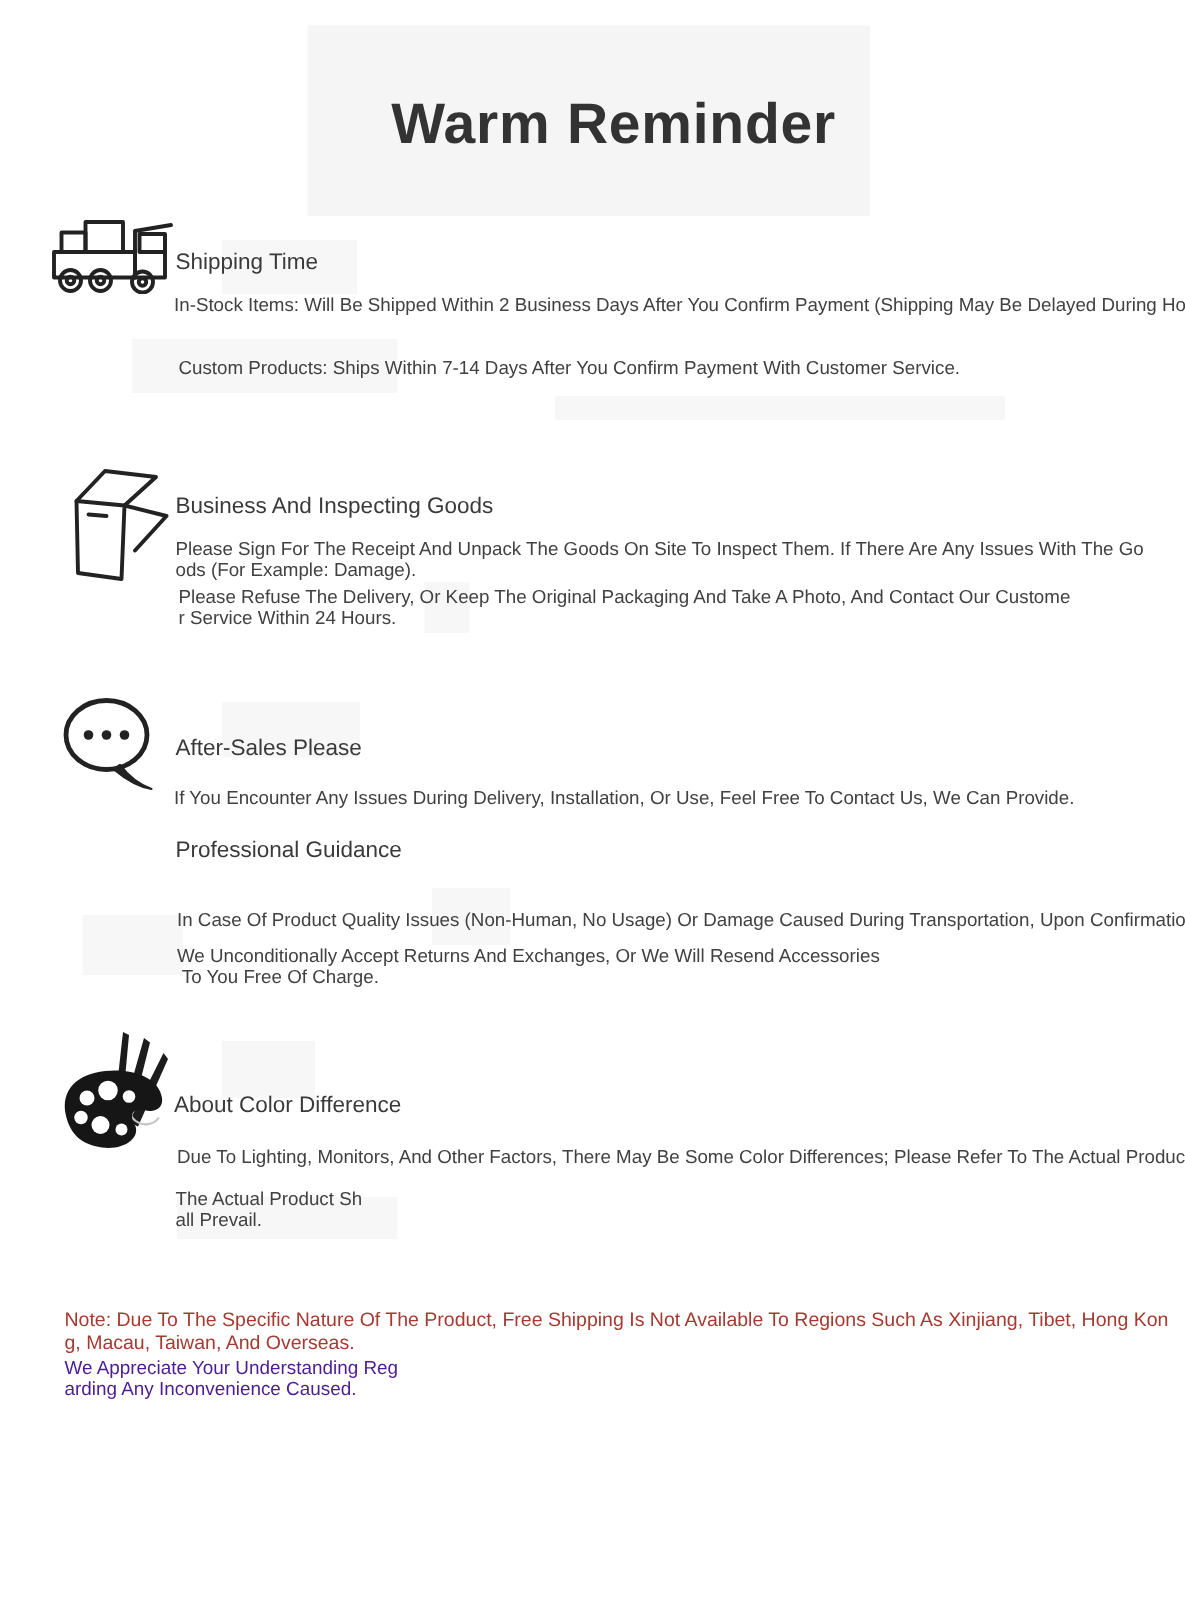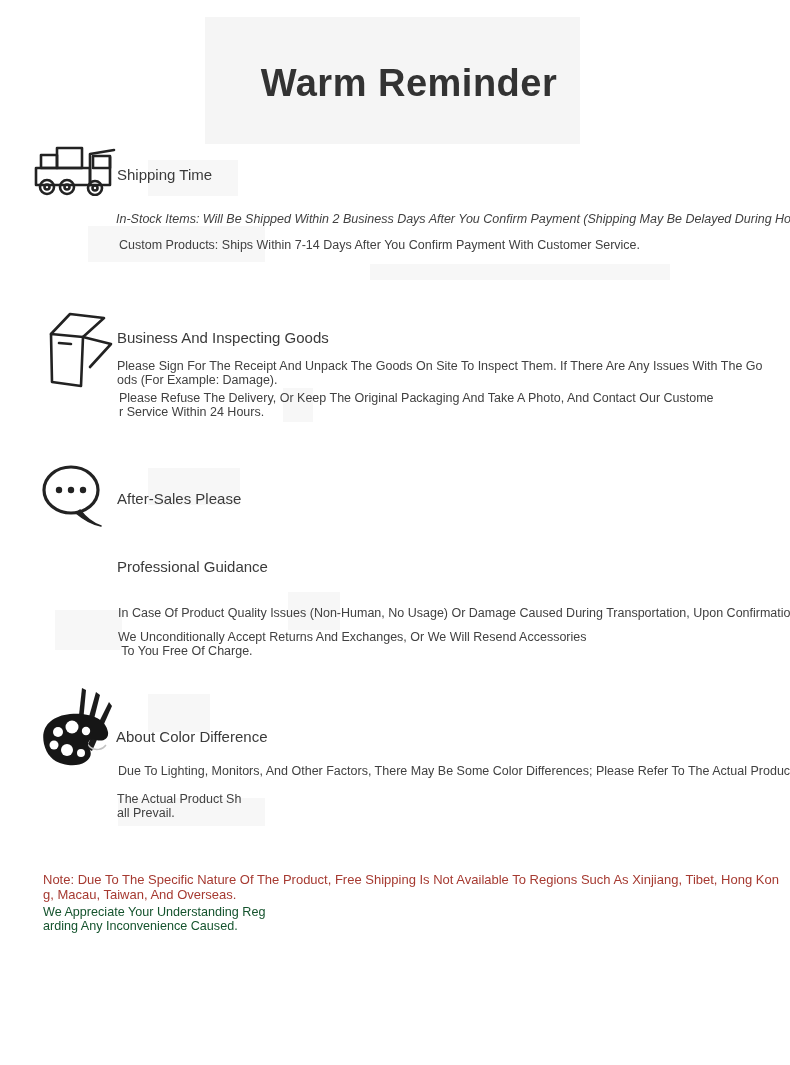--- a/index.html
+++ b/index.html
@@ -40,21 +40,21 @@
     white-space:pre;
   }
   .note-red {
     position:absolute;
     font-size:13px; color:#a63a31;
     line-height:15px;
     white-space:pre;
   }
   .note-black {
     position:absolute;
-    font-size:12.6px; color:#14532d;
+    font-size:12.6px; color:#4c1d95;
     line-height:14px;
     white-space:pre;
   }
 </style>
 </head>
 <body>
 
 <div class="page">
 
   <div class="artifact title-block" style="left:205px;top:17px;width:375px;height:127px;"></div>
@@ -80,21 +80,21 @@
       <path d="M78,17 L78,45 L58,45"></path>
       <circle cx="15" cy="47" r="7"></circle>
         <circle cx="15" cy="47" r="2.5"></circle>
       <circle cx="35" cy="47" r="7"></circle>
         <circle cx="35" cy="47" r="2.5"></circle>
       <circle cx="63" cy="48" r="7"></circle>
         <circle cx="63" cy="48" r="2.5"></circle>
     </svg>
   </div>
   <div class="sec-heading" style="left:117px;top:165px;">Shipping Time</div>
-  <div class="para" style="left:116px;top:212px;font-style:italic;">In-Stock Items: Will Be Shipped Within 2 Business Days After You Confirm Payment (Shipping May Be Delayed During Ho</div>
+  <div class="para" style="left:116px;top:196px;">In-Stock Items: Will Be Shipped Within 2 Business Days After You Confirm Payment (Shipping May Be Delayed During Ho</div>
   <div class="para" style="left:119px;top:238px;">Custom Products: Ships Within 7-14 Days After You Confirm Payment With Customer Service.</div>
 
   <div class="icon" style="left:38px;top:304px;">
     <svg width="80" height="86" viewBox="0 0 80 86" fill="none" stroke="#222" stroke-width="2.6" stroke-linecap="round" stroke-linejoin="round">
       <path d="M13,30 L45,33 L43,82 L14,78 Z"></path>
       <path d="M13,30 L32,10 L66,14 L45,33"></path>
       <path d="M45,33 L73,40 L52,63"></path>
       <path d="M21,39 L33,40"></path>
     </svg>
   </div>
@@ -107,20 +107,21 @@
   <div class="icon" style="left:40px;top:463px;">
     <svg width="68" height="66" viewBox="0 0 68 66" fill="none" stroke="#222" stroke-width="3.2" stroke-linecap="round" stroke-linejoin="round">
       <ellipse cx="31" cy="27" rx="27" ry="23"></ellipse>
       <path d="M40,47 Q49,59 61,63 Q49,61 36,50 Z" fill="#222" stroke-width="1.5"></path>
       <circle cx="19" cy="27" r="3.2" fill="#222" stroke="none"></circle>
       <circle cx="31" cy="27" r="3.2" fill="#222" stroke="none"></circle>
       <circle cx="43" cy="27" r="3.2" fill="#222" stroke="none"></circle>
     </svg>
   </div>
   <div class="sec-heading" style="left:117px;top:489px;">After-Sales Please</div>
+  <div class="para" style="left:116px;top:525px;">If You Encounter Any Issues During Delivery, Installation, Or Use, Feel Free To Contact Us, We Can Provide.</div>
   <div class="sec-heading" style="left:117px;top:557px;">Professional Guidance</div>
   <div class="para" style="left:118px;top:630px;">We Unconditionally Accept Returns And Exchanges, Or We Will Resend Accessories
  To You Free Of Charge.</div>
   <div class="para" style="left:118px;top:606px;">In Case Of Product Quality Issues (Non-Human, No Usage) Or Damage Caused During Transportation, Upon Confirmatio</div>
 
   <div class="icon" style="left:36px;top:682px;">
     <svg width="84" height="88" viewBox="0 0 84 88" fill="none">
 
       <path d="M40,60 L46,6 L50,8 L45,62 Z" fill="#1c1c1c"></path>
       <path d="M45,63 L60,10 L64,13 L51,65 Z" fill="#1c1c1c"></path>

